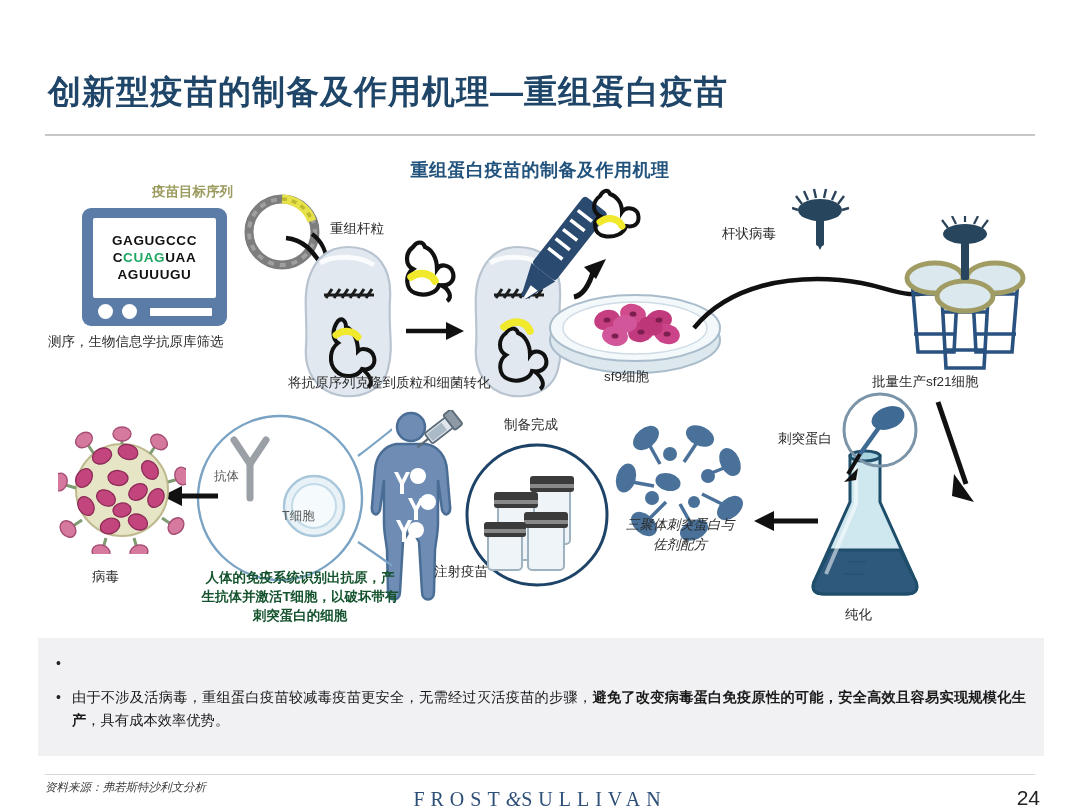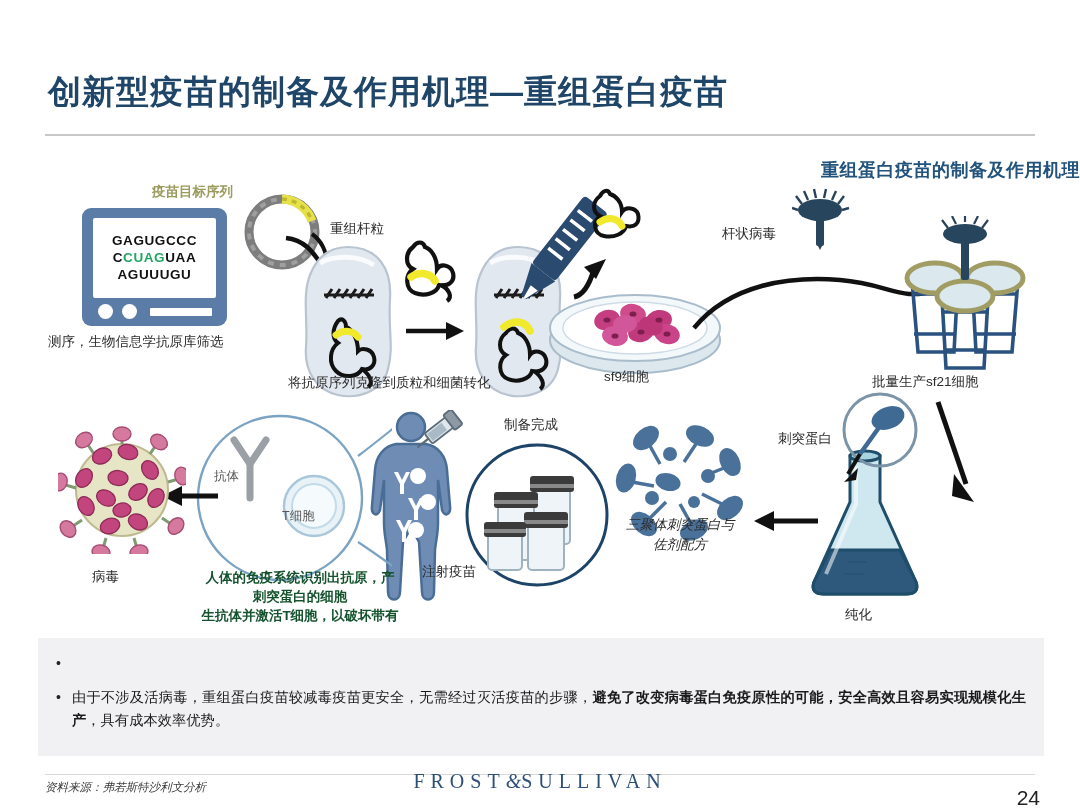--- a/index.html
+++ b/index.html
@@ -18,21 +18,21 @@
     color: #1f4668; white-space: nowrap;
   }
   .title-rule {
     position: absolute; left: 45px; top: 116px; width: 990px; height: 2px;
     background: #c8c8c8;
   }
 
   
   .subtitle {
     position: absolute; left: 0; top: 140px; width: 1080px;
-    text-align: right; font-size: 18px; font-weight: bold;
+    text-align: center; font-size: 18px; font-weight: bold;
     color: #22537d; letter-spacing: .5px;
   }
 
   
   .stage { position: absolute; left: 0; top: 160px; width: 1080px; height: 455px; }
   .lbl { position: absolute; color: #2b2b2b; font-size: 13.5px; white-space: nowrap; }
   .lbl.sm { font-size: 12.5px; }
   .lbl.olive { color: #9b9b5e; font-weight: bold; font-size: 13.5px; }
   .lbl.ctr { text-align: center; font-style: italic; }
   .lbl.bold3 {
@@ -90,21 +90,21 @@
   
   .src {
     position: absolute; left: 45px; top: 762px;
     font-size: 11.5px; font-style: italic; color: #3a3a3a;
   }
   .footer-rule {
     position: absolute; left: 45px; top: 756px; width: 990px; height: 1px;
     background: #d8d8d8;
   }
   .logo {
-    position: absolute; left: 0; top: 752px; width: 1080px; text-align: center;
+    position: absolute; left: 0; top: 770px; width: 1080px; text-align: center;
     font-family: "Liberation Serif", "DejaVu Serif", serif;
     font-size: 20px; letter-spacing: 6px; color: #2d4f77;
   }
   .logo .amp { font-style: italic; letter-spacing: 0; }
   .pageno {
     position: absolute; right: 40px; top: 768px;
     font-size: 21px; color: #222;
   }
 </style>
 </head>
@@ -404,21 +404,21 @@
         <circle cx="60" cy="120" r="8"></circle>
       </g>
 
       <g transform="rotate(-38 86 20)">
         <rect x="70" y="12" width="34" height="13" rx="2" fill="#dfe6ec" stroke="#5b6b78" stroke-width="1.8"></rect>
         <rect x="96" y="9" width="10" height="19" rx="2" fill="#8d9aa6" stroke="#5b6b78" stroke-width="1.8"></rect>
         <rect x="72" y="14" width="18" height="9" fill="#aab9c6"></rect>
         <path d="M70 18.5 L56 18.5" stroke="#5b6b78" stroke-width="2.2"></path>
       </g>
     </svg>
-    <div class="lbl" style="left:422px; top:385px;">注射疫苗</div>
+    <div class="lbl" style="left:434px; top:385px;">注射疫苗</div>
 
     <svg class="svgw" style="left:172px; top:232px;" width="220" height="180" viewBox="0 0 220 180">
       <circle cx="108" cy="88" r="82" fill="#ffffff" stroke="#7ba3c4" stroke-width="2.4"></circle>
       <path d="M186 46 C210 28 226 14 240 4" stroke="#7ba3c4" stroke-width="2.2" fill="none"></path>
       <path d="M186 132 C210 148 226 160 240 170" stroke="#7ba3c4" stroke-width="2.2" fill="none"></path>
 
       <g stroke="#9aa0a6" stroke-width="7" fill="none" stroke-linecap="round">
         <path d="M62 30 L78 54 L94 30"></path>
         <path d="M78 54 L78 88"></path>
       </g>
@@ -463,22 +463,22 @@
         <ellipse cx="60" cy="52" rx="10" ry="7.5" transform="rotate(5 60 52)"></ellipse>
         <ellipse cx="80" cy="66" rx="10" ry="7.5" transform="rotate(-35 80 66)"></ellipse>
         <ellipse cx="48" cy="72" rx="10" ry="7.5" transform="rotate(30 48 72)"></ellipse>
         <ellipse cx="64" cy="84" rx="9" ry="7" transform="rotate(-10 64 84)"></ellipse>
       </g>
     </svg>
     <div class="lbl" style="left:92px; top:390px;">病毒</div>
 
     <div class="lbl bold3" style="left:150px; top:390px; width:300px;">
       <div>人体的免疫系统识别出抗原，产</div>
+      <div>生抗体并激活T细胞，以破坏带有</div>
       <div>刺突蛋白的细胞</div>
-      <div>生抗体并激活T细胞，以破坏带有</div>
     </div>
 
   </div>
 
   <div class="bullets">
     <div class="bullet-row">
       <div class="dot">•</div>
     </div>
     <div class="bullet-row">
       <div class="dot">•</div>

